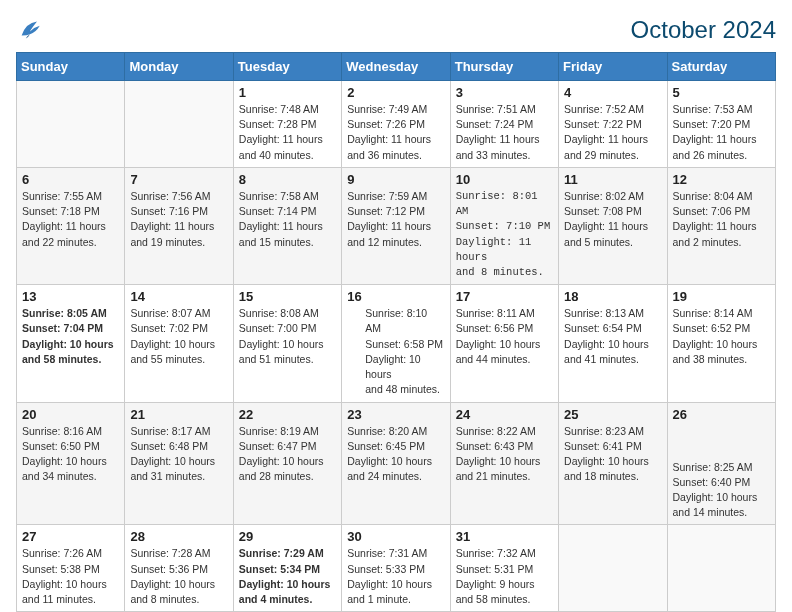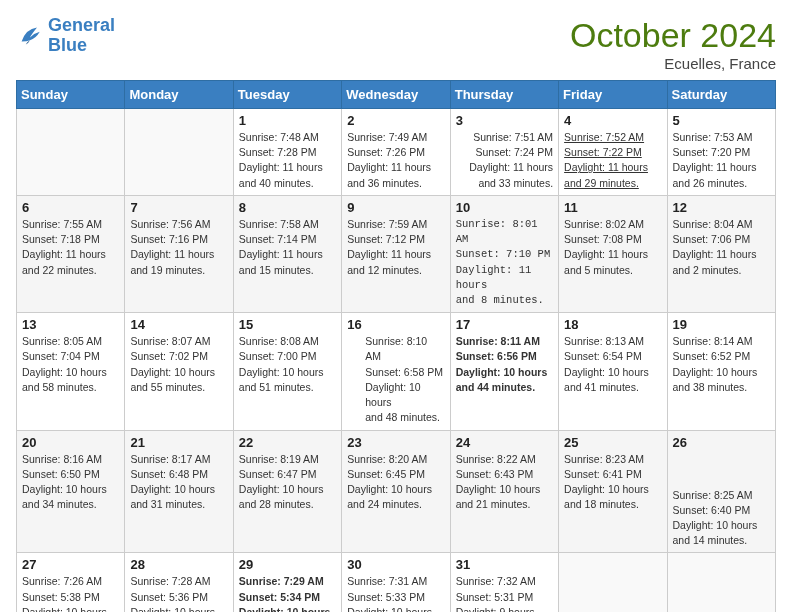--- a/index.html
+++ b/index.html
@@ -31,23 +31,23 @@
       color: #3a7fc1;
     }
     .logo-bird {
       width: 28px;
       height: 28px;
     }
     .title-area {
       text-align: right;
     }
     .month-title {
-      font-size: 34px;
+      font-size: 24px;
       font-weight: 300;
-      color: #4d7c0f;
+      color: #0c4a6e;
     }
     .location {
       font-size: 15px;
       color: #444;
     }
     table {
       width: 100%;
       border-collapse: collapse;
       font-size: 11px;
       border-radius: 23px;
@@ -90,30 +90,23 @@
   </style>
 </head>
 <body>
 
 <div class="header-area">
   <div class="logo">
     <svg class="logo-bird" viewBox="0 0 40 40">
       <path d="M8 28 Q14 10 30 8 Q22 18 20 22 Q26 16 34 14 Q28 24 20 26 Q16 28 8 28Z" fill="#3a7fc1"></path>
       <path d="M20 26 Q18 30 14 32 Q16 28 20 26Z" fill="#2a5f91"></path>
     </svg>
-    <div>
-      <div class="logo-text">
-        <span>General</span><br>
-        <span>Blue</span>
-      </div>
-    </div>
   </div>
   <div class="title-area">
     <div class="month-title">October 2024</div>
-    <div class="location">Ecuelles, France</div>
   </div>
 </div>
 
 <table>
   <thead>
     <tr>
     <th>Sunday</th>
         <th>Monday</th>
         <th>Tuesday</th>
         <th>Wednesday</th>
@@ -135,28 +128,28 @@
         </td>
         <td>
           <span class="day-num">2</span>
           <div class="cell-info" style="white-space: pre-line;">Sunrise: 7:49 AM
 Sunset: 7:26 PM
 Daylight: 11 hours
 and 36 minutes.</div>
         </td>
         <td>
           <span class="day-num">3</span>
-          <div class="cell-info" style="white-space: pre-line; text-align: right;">Sunrise: 7:51 AM
+          <div class="cell-info" style="white-space: pre-line;">Sunrise: 7:51 AM
 Sunset: 7:24 PM
 Daylight: 11 hours
 and 33 minutes.</div>
         </td>
         <td>
           <span class="day-num">4</span>
-          <div class="cell-info" style="white-space: pre-line; text-decoration: underline;">Sunrise: 7:52 AM
+          <div class="cell-info" style="white-space: pre-line;">Sunrise: 7:52 AM
 Sunset: 7:22 PM
 Daylight: 11 hours
 and 29 minutes.</div>
         </td>
         <td>
           <span class="day-num">5</span>
           <div class="cell-info" style="white-space: pre-line;">Sunrise: 7:53 AM
 Sunset: 7:20 PM
 Daylight: 11 hours
 and 26 minutes.</div>
@@ -209,21 +202,21 @@
           <span class="day-num">12</span>
           <div class="cell-info" style="white-space: pre-line;">Sunrise: 8:04 AM
 Sunset: 7:06 PM
 Daylight: 11 hours
 and 2 minutes.</div>
         </td>
       </tr>
       <tr>
         <td>
           <span class="day-num">13</span>
-          <div class="cell-info" style="white-space: pre-line;">Sunrise: 8:05 AM
+          <div class="cell-info" style="white-space: pre-line; font-weight: bold;">Sunrise: 8:05 AM
 Sunset: 7:04 PM
 Daylight: 10 hours
 and 58 minutes.</div>
         </td>
         <td>
           <span class="day-num">14</span>
           <div class="cell-info" style="white-space: pre-line;">Sunrise: 8:07 AM
 Sunset: 7:02 PM
 Daylight: 10 hours
 and 55 minutes.</div>
@@ -237,21 +230,21 @@
         </td>
         <td>
           <span class="day-num">16</span>
           <div class="cell-info" style="white-space: pre-line; margin-left: 18px;">Sunrise: 8:10 AM
 Sunset: 6:58 PM
 Daylight: 10 hours
 and 48 minutes.</div>
         </td>
         <td>
           <span class="day-num">17</span>
-          <div class="cell-info" style="white-space: pre-line; font-weight: bold;">Sunrise: 8:11 AM
+          <div class="cell-info" style="white-space: pre-line;">Sunrise: 8:11 AM
 Sunset: 6:56 PM
 Daylight: 10 hours
 and 44 minutes.</div>
         </td>
         <td>
           <span class="day-num">18</span>
           <div class="cell-info" style="white-space: pre-line;">Sunrise: 8:13 AM
 Sunset: 6:54 PM
 Daylight: 10 hours
 and 41 minutes.</div>

